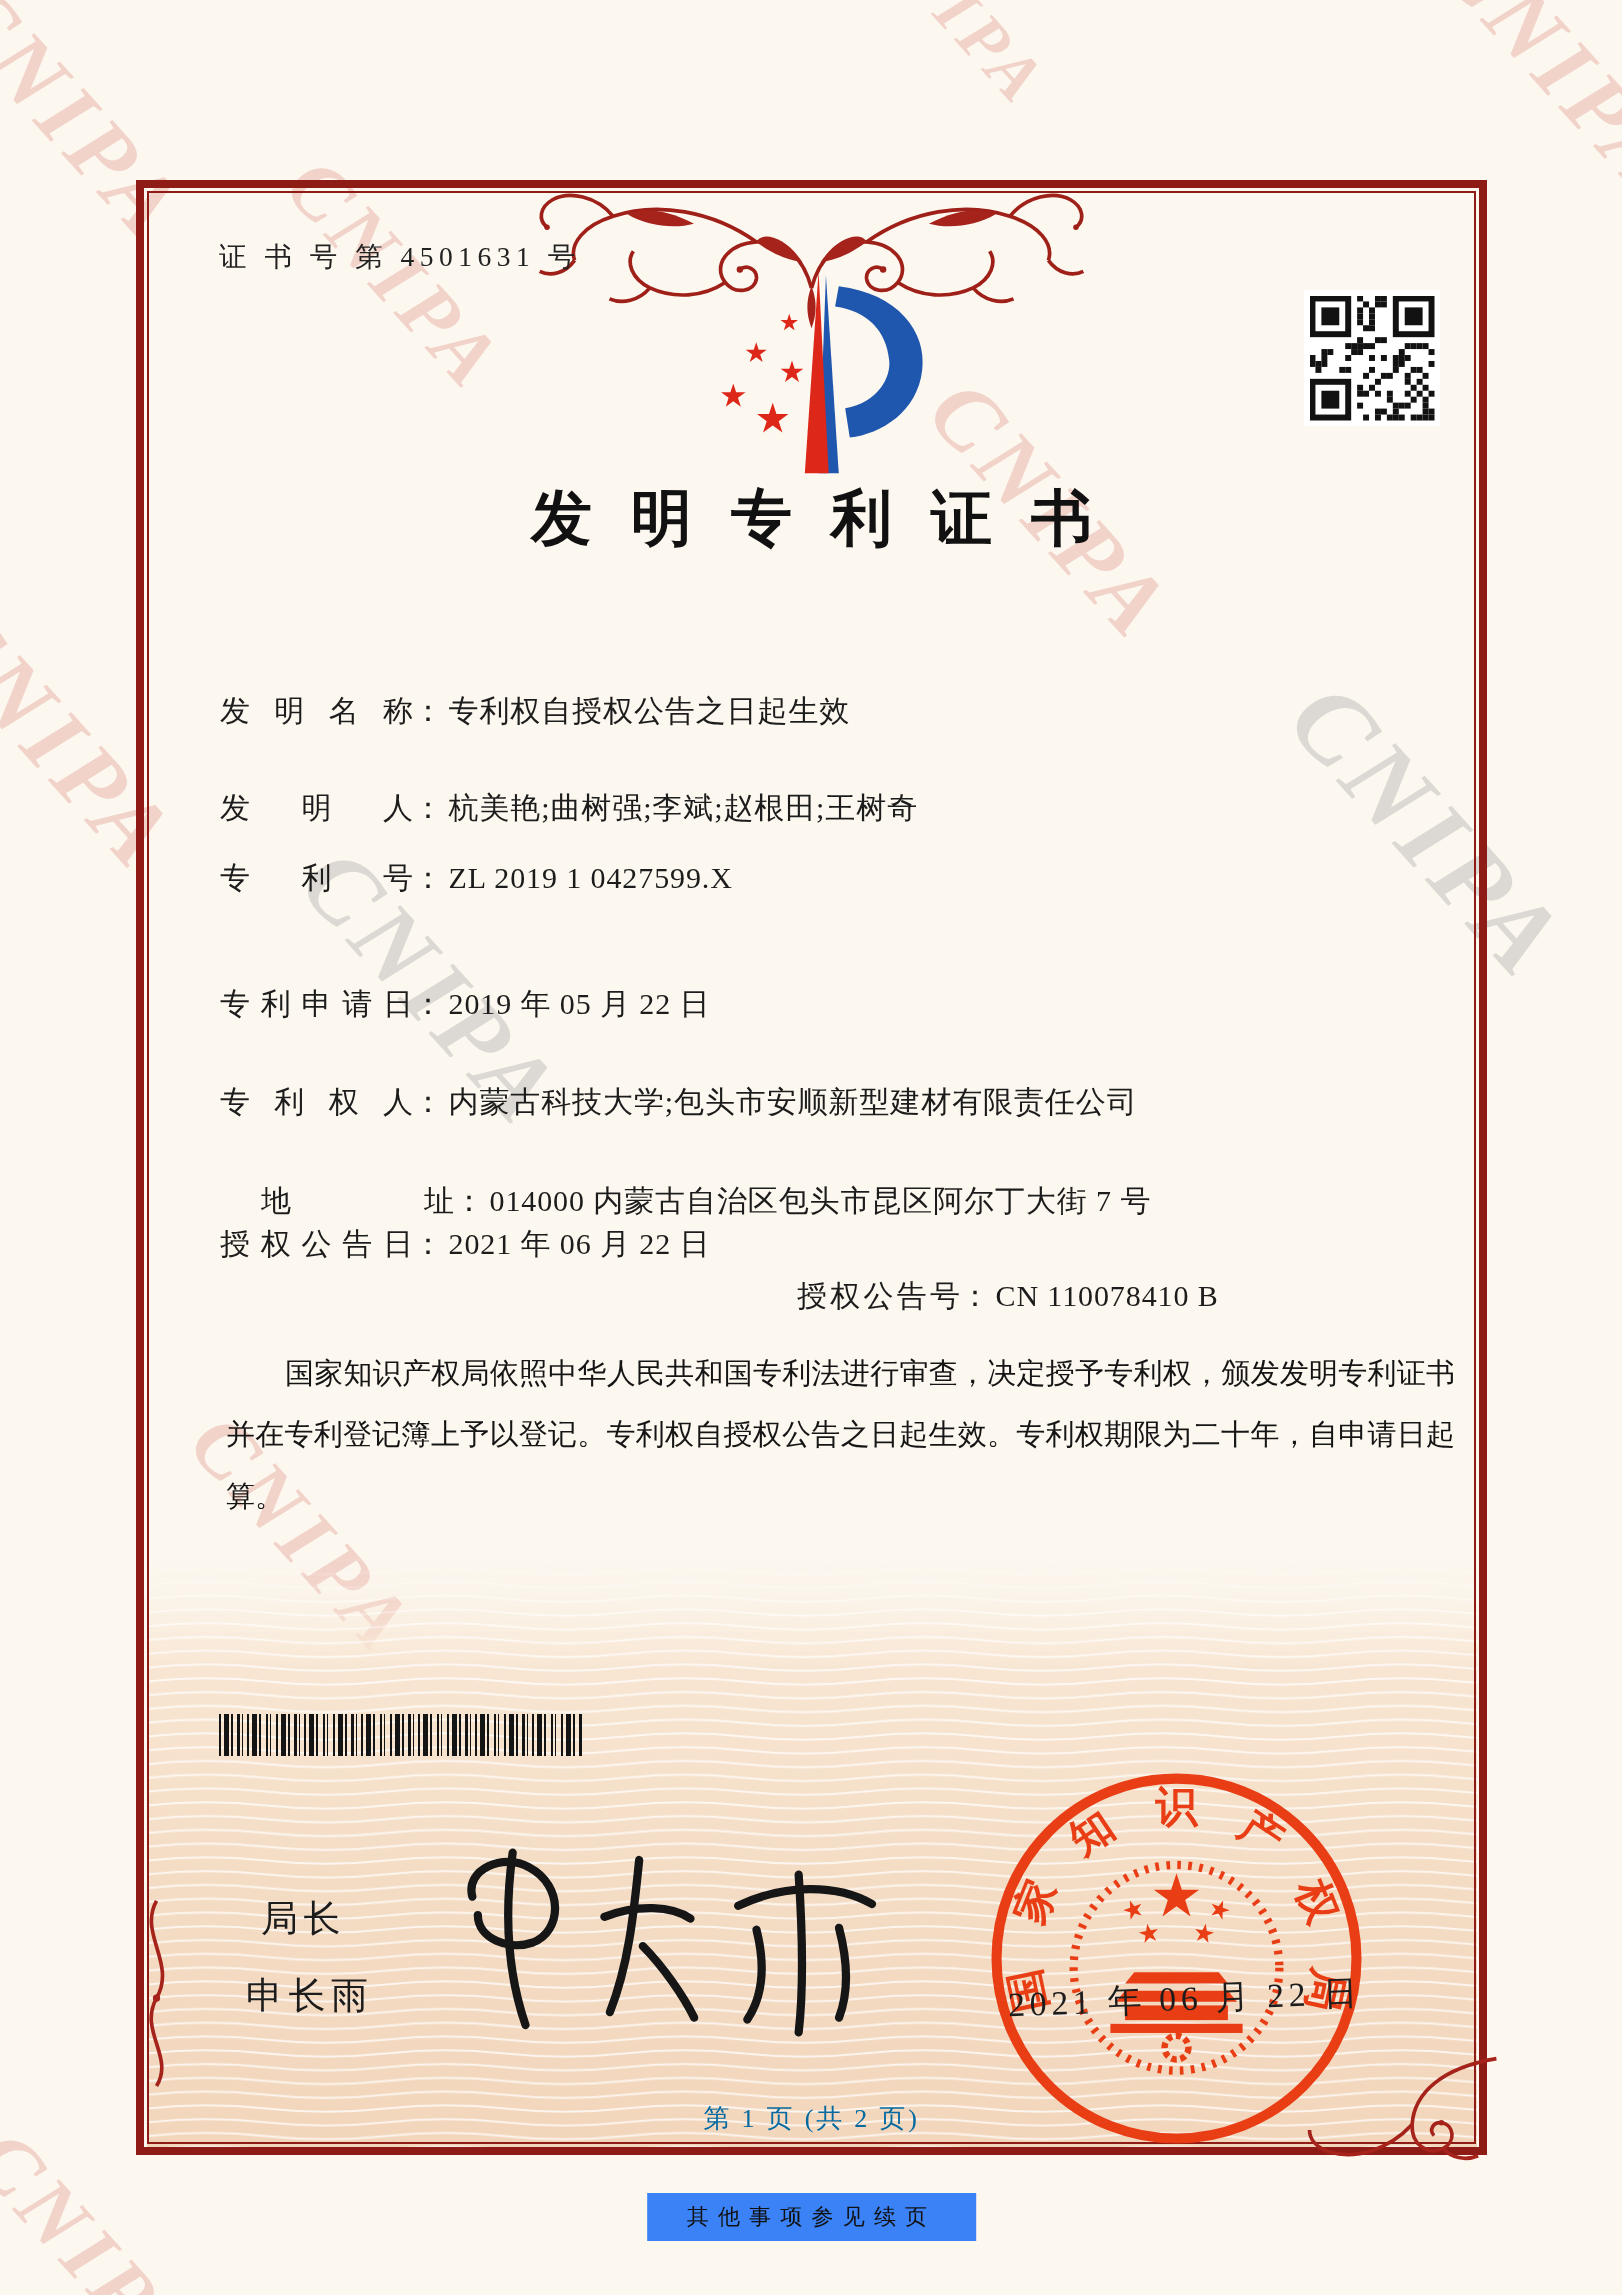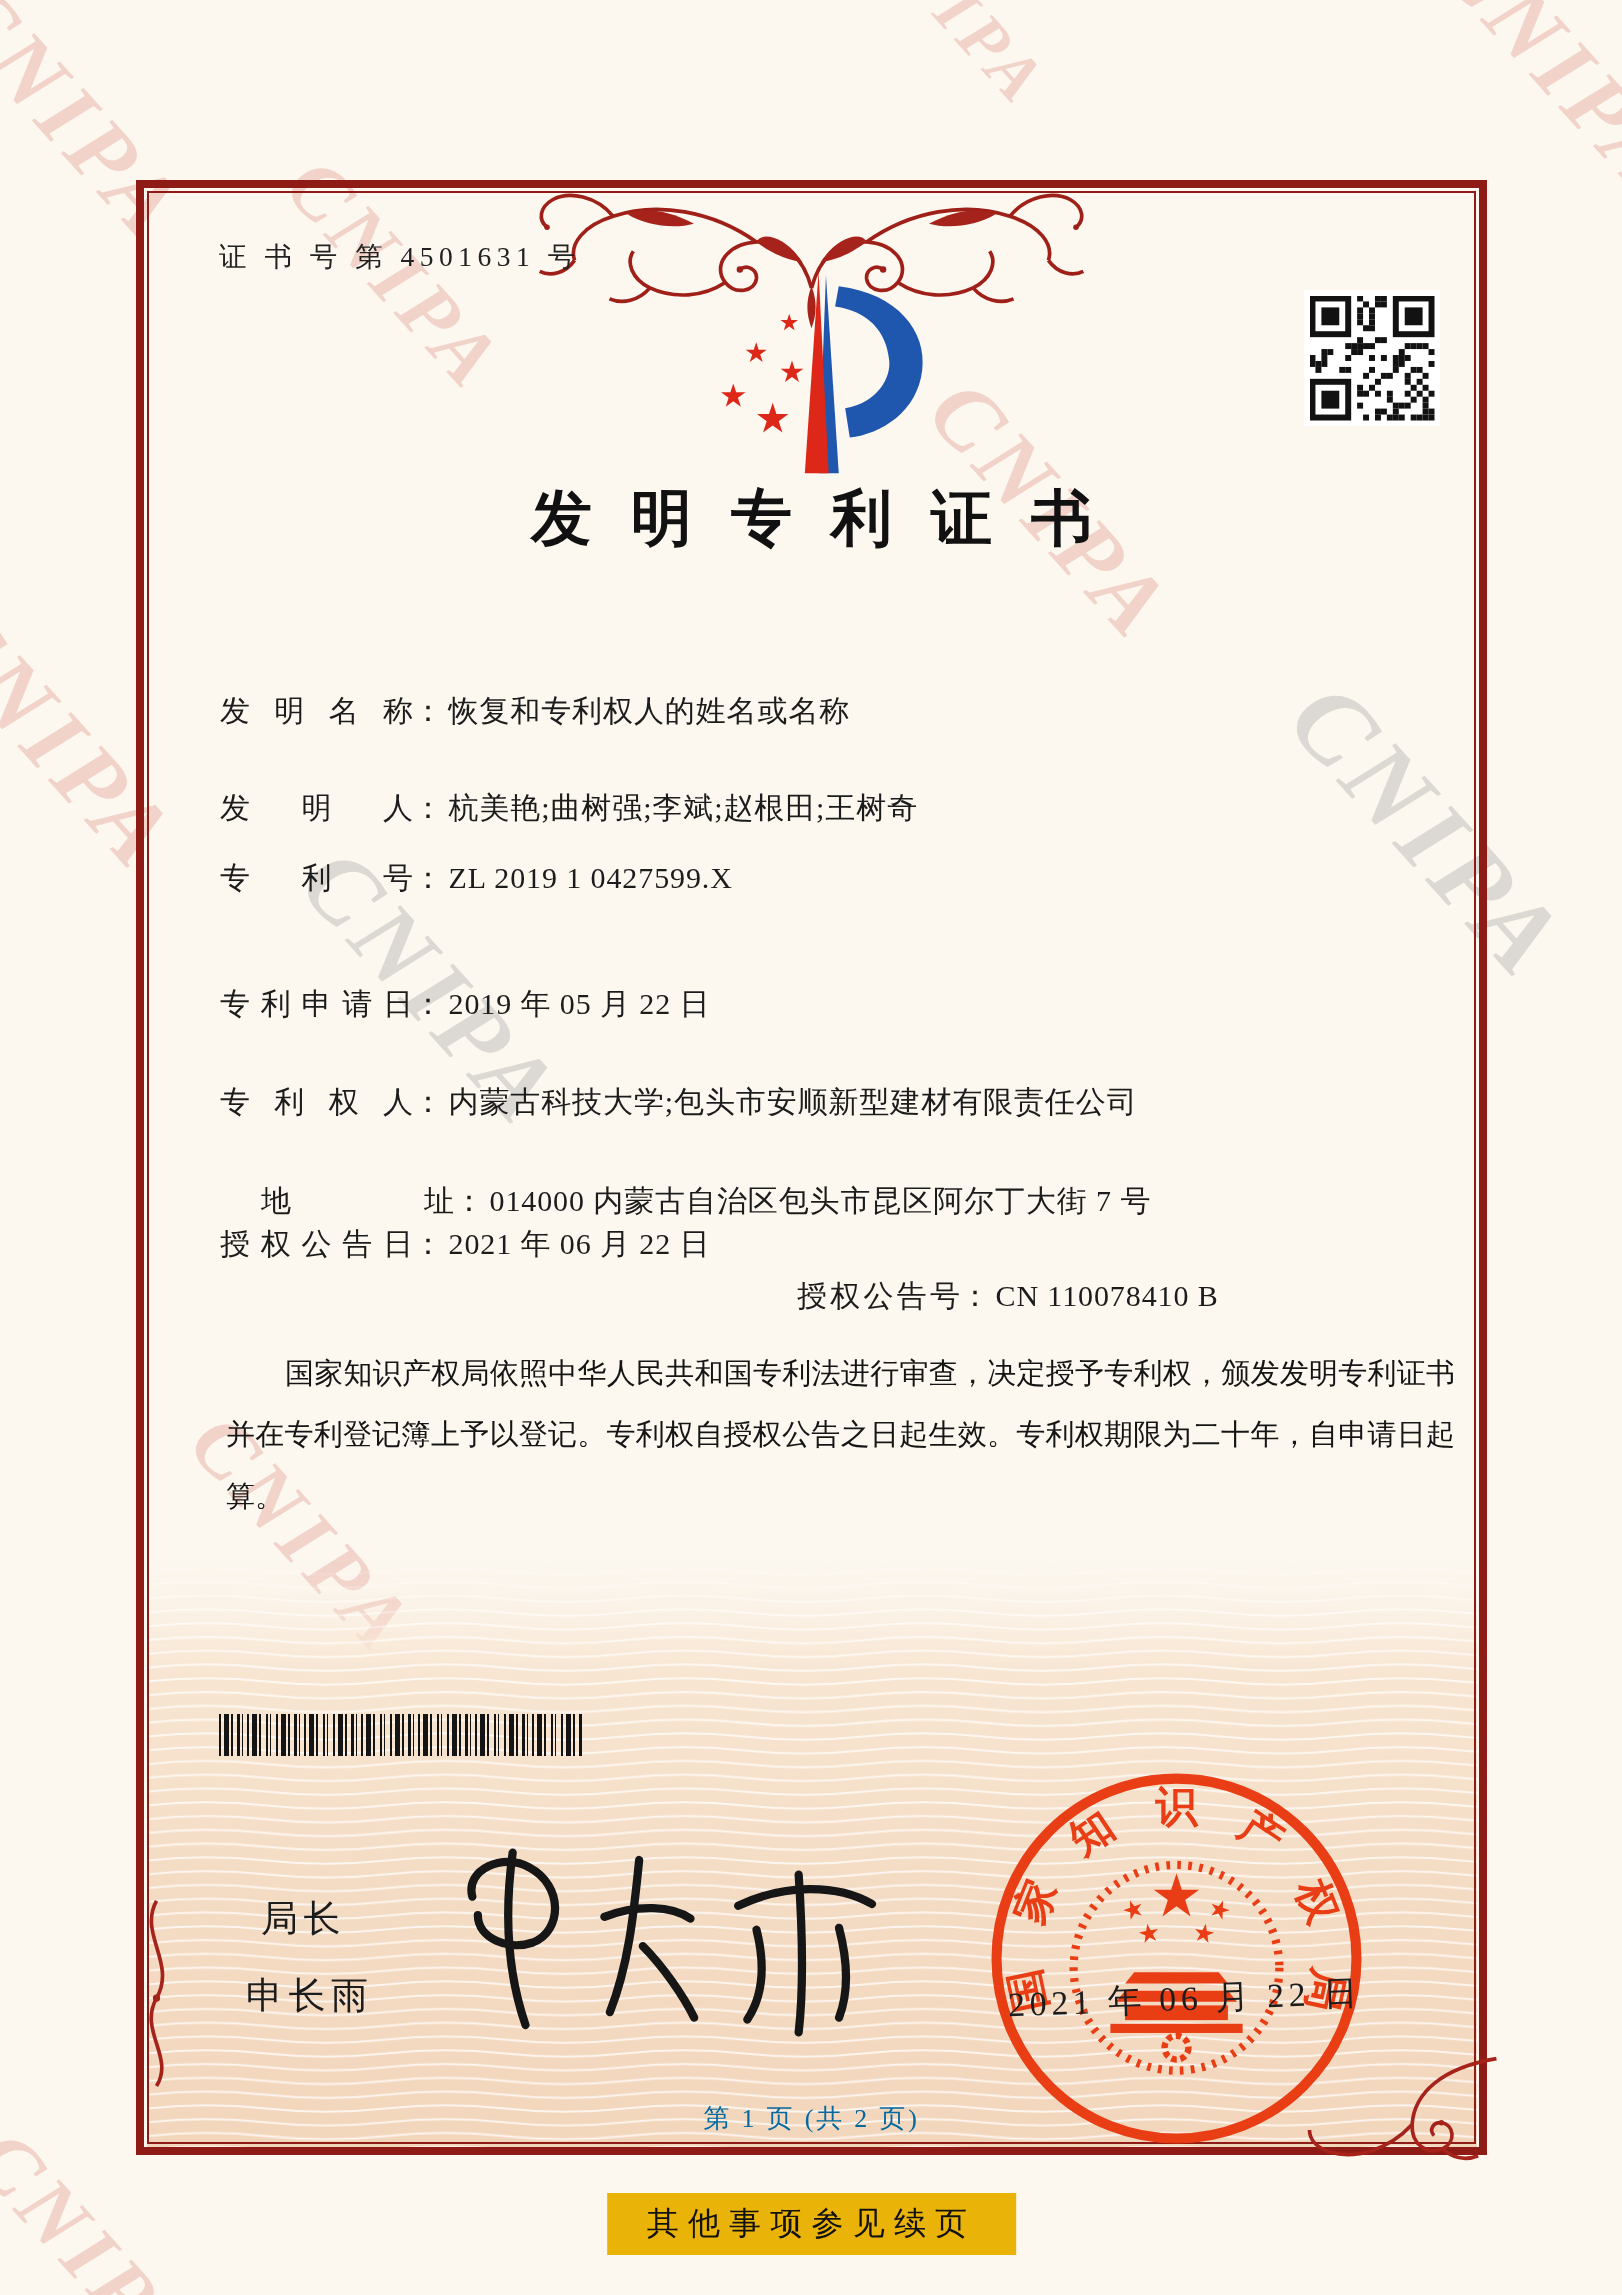--- a/index.html
+++ b/index.html
@@ -65,22 +65,22 @@
 
   .director-label{position:absolute;left:246px;top:1894px;font-size:37px;letter-spacing:5.5px;font-family:Liberation Serif, serif;margin-left:15px;}
   .director-name{position:absolute;left:246px;top:1971px;font-size:37px;letter-spacing:5.5px;font-family:"Liberation Sans","DejaVu Sans",sans-serif;}
   .signature{position:absolute;left:424px;top:1827px;}
 
   .seal{position:absolute;left:979px;top:1752px;}
   .seal-date{position:absolute;left:1008px;top:1976px;font-size:34px;letter-spacing:4.6px;color:#1d1d1d;
              white-space:nowrap;transform:rotate(-2deg);z-index:6;}
 
   .page-footer{position:absolute;left:0;right:0;top:2101px;text-align:center;font-size:26px;letter-spacing:2.8px;color:#0369a1;}
-  .cont-note{position:absolute;left:50%;top:2193px;transform:translateX(-50%);background:#eab308;
-             padding:9.2px 40px;font-size:32px;letter-spacing:9.2px;white-space:nowrap;z-index:6;color:#111;}
+  .cont-note{position:absolute;left:50%;top:2193px;transform:translateX(-50%);background:#3b82f6;
+             padding:9.2px 40px;font-size:22px;letter-spacing:9.2px;white-space:nowrap;z-index:6;color:#111;}
 </style>
 </head>
 <body>
 
 <div id="page">
 
   <span class="wm pink wm1">CNIPA</span>
   <span class="wm pink wm2">CNIPA</span>
   <span class="wm pink wm3">CNIPA</span>
   <span class="wm pink wm4">CNIPA</span>
@@ -261,21 +261,21 @@
           <rect x="96" y="12" width="18" height="18" fill="#121212"></rect>
           <rect x="0" y="84" width="42" height="42" fill="#121212"></rect>
           <rect x="6" y="90" width="30" height="30" fill="#ffffff"></rect>
           <rect x="12" y="96" width="18" height="18" fill="#121212"></rect>
         </g>
     </svg>
 
     <div class="title">发明专利证书</div>
 
     <div class="frow" style="top:691px;">
-      <span class="flabel">发明名称</span><span class="fcolon">：</span><span class="fvalue">恢复和专利权人的姓名或名称</span>
+      <span class="flabel">发明名称</span><span class="fcolon">：</span><span class="fvalue">专利权自授权公告之日起生效</span>
     </div>
     <div class="frow" style="top:788px;">
       <span class="flabel">发明人</span><span class="fcolon">：</span><span class="fvalue">杭美艳;曲树强;李斌;赵根田;王树奇</span>
     </div>
     <div class="frow" style="top:858px;">
       <span class="flabel">专利号</span><span class="fcolon">：</span><span class="fvalue">ZL 2019 1 0427599.X</span>
     </div>
     <div class="frow" style="top:984px;">
       <span class="flabel">专利申请日</span><span class="fcolon">：</span><span class="fvalue">2019 年 05 月 22 日</span>
     </div>

